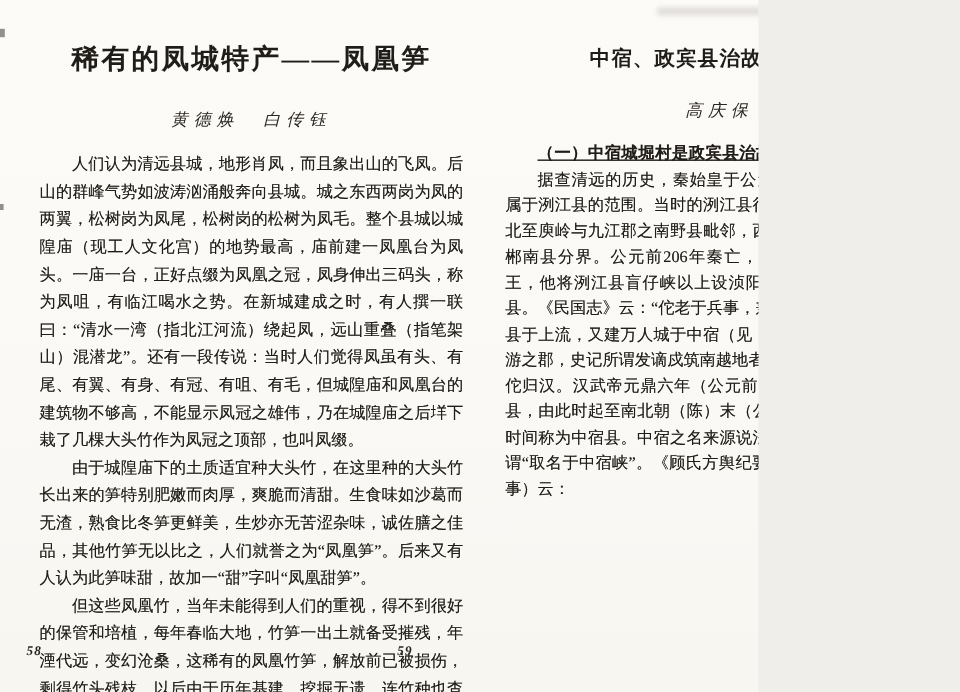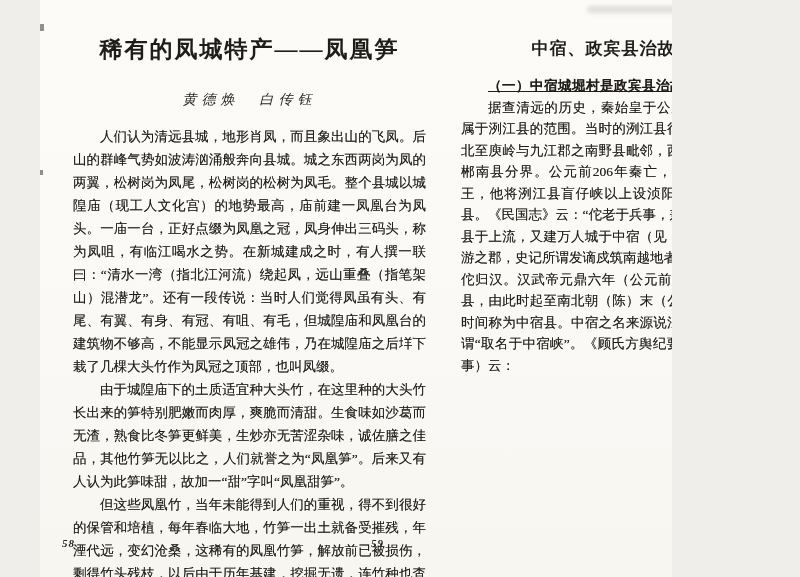--- a/index.html
+++ b/index.html
@@ -7,21 +7,20 @@
     width: 800px; height: 577px;
     background: #efeeea;
     font-family: "Liberation Serif", "DejaVu Serif", serif;
   }
   .spread {
     position: relative;
     width: 632px; height: 577px;
     overflow: hidden;
     background: linear-gradient(180deg, #fcfbf8 0%, #faf9f5 55%, #f7f6f1 100%);
     color: #201d18;
-    margin-left: 40px;
   }
   .page { position: absolute; top: 0; }
   .page-left  { left: 33px;  width: 353px; }
   .page-right { left: 421px; width: 357px; }
 
   .page-title {
     margin: 0; padding: 0;
     font-weight: bold;
     text-align: center;
     white-space: nowrap;
@@ -115,20 +114,23 @@
     <div class="body-text">
       <p class="para">人们认为清远县城，地形肖凤，而且象出山的飞凤。后山的群峰气势如波涛汹涌般奔向县城。城之东西两岗为凤的两翼，松树岗为凤尾，松树岗的松树为凤毛。整个县城以城隍庙（现工人文化宫）的地势最高，庙前建一凤凰台为凤头。一庙一台，正好点缀为凤凰之冠，凤身伸出三码头，称为凤咀，有临江喝水之势。在新城建成之时，有人撰一联曰：“清水一湾（指北江河流）绕起凤，远山重叠（指笔架山）混潜龙”。还有一段传说：当时人们觉得凤虽有头、有尾、有翼、有身、有冠、有咀、有毛，但城隍庙和凤凰台的建筑物不够高，不能显示凤冠之雄伟，乃在城隍庙之后垟下栽了几棵大头竹作为凤冠之顶部，也叫凤缀。</p>
       <p class="para">由于城隍庙下的土质适宜种大头竹，在这里种的大头竹长出来的笋特别肥嫩而肉厚，爽脆而清甜。生食味如沙葛而无渣，熟食比冬笋更鲜美，生炒亦无苦涩杂味，诚佐膳之佳品，其他竹笋无以比之，人们就誉之为“凤凰笋”。后来又有人认为此笋味甜，故加一“甜”字叫“凤凰甜笋”。</p>
       <p class="para">但这些凤凰竹，当年未能得到人们的重视，得不到很好的保管和培植，每年春临大地，竹笋一出土就备受摧残，年湮代远，变幻沧桑，这稀有的凤凰竹笋，解放前已被损伤，剩得竹头残枝，以后由于历年基建，挖掘无遗，连竹种也杳无踪影了。</p>
     </div>
   </div>
   <div class="pagenum pagenum-left">58</div>
 
   <div class="page page-right">
     <h1 class="page-title">中宿、政宾县治故址的探讨</h1>
+    <div class="authors-row">
+      <span>高庆保</span>
+    </div>
     <div class="body-text">
       <p class="sec-heading">（一）中宿城堀村是政宾县治故址</p>
       <p class="para">据查清远的历史，秦始皇于公元前221年统一中国时，属于洌江县的范围。当时的洌江县很大，全辖北江一带，东北至庾岭与九江郡之南野县毗邻，西北至骑田岭与长沙郡之郴南县分界。公元前206年秦亡，南海尉赵佗自立为南越王，他将洌江县盲仔峡以上设浈阳县，小北江一带为含洭县。《民国志》云：“佗老于兵事，兼熟地形，既建浈、含二县于上流，又建万人城于中宿（见《金通志》），以控制下游之郡，史记所谓发谪戍筑南越地者，盖即筑此城也。”后赵佗归汉。汉武帝元鼎六年（公元前111年）改洌江县为中宿县，由此时起至南北朝（陈）末（公元581）年，共有692年时间称为中宿县。中宿之名来源说法不一，《太平寰宇记》谓“取名于中宿峡”。《顾氏方舆纪要》（记载全国之书地大事）云：</p>
     </div>
   </div>
   <div class="pagenum pagenum-right">59</div>
 
 </div>
 
 </body></html>

